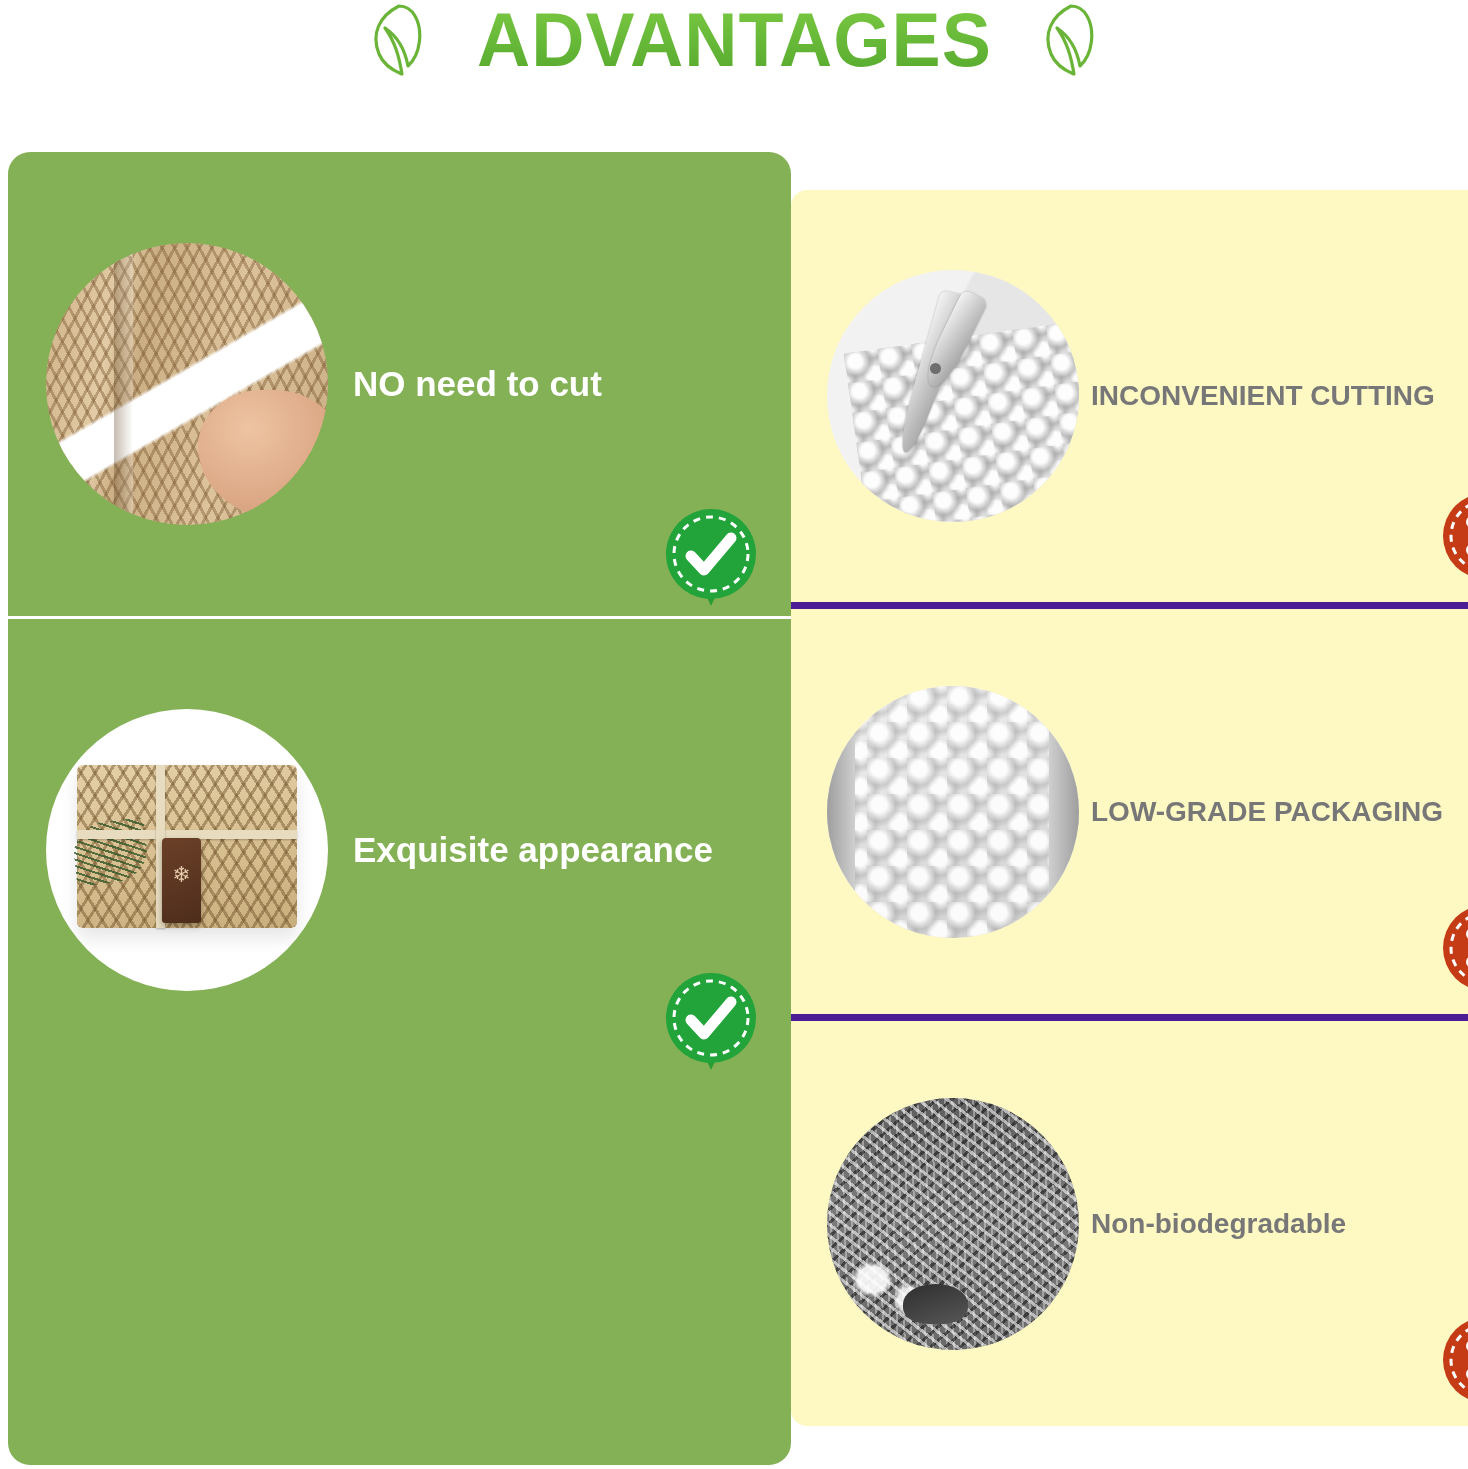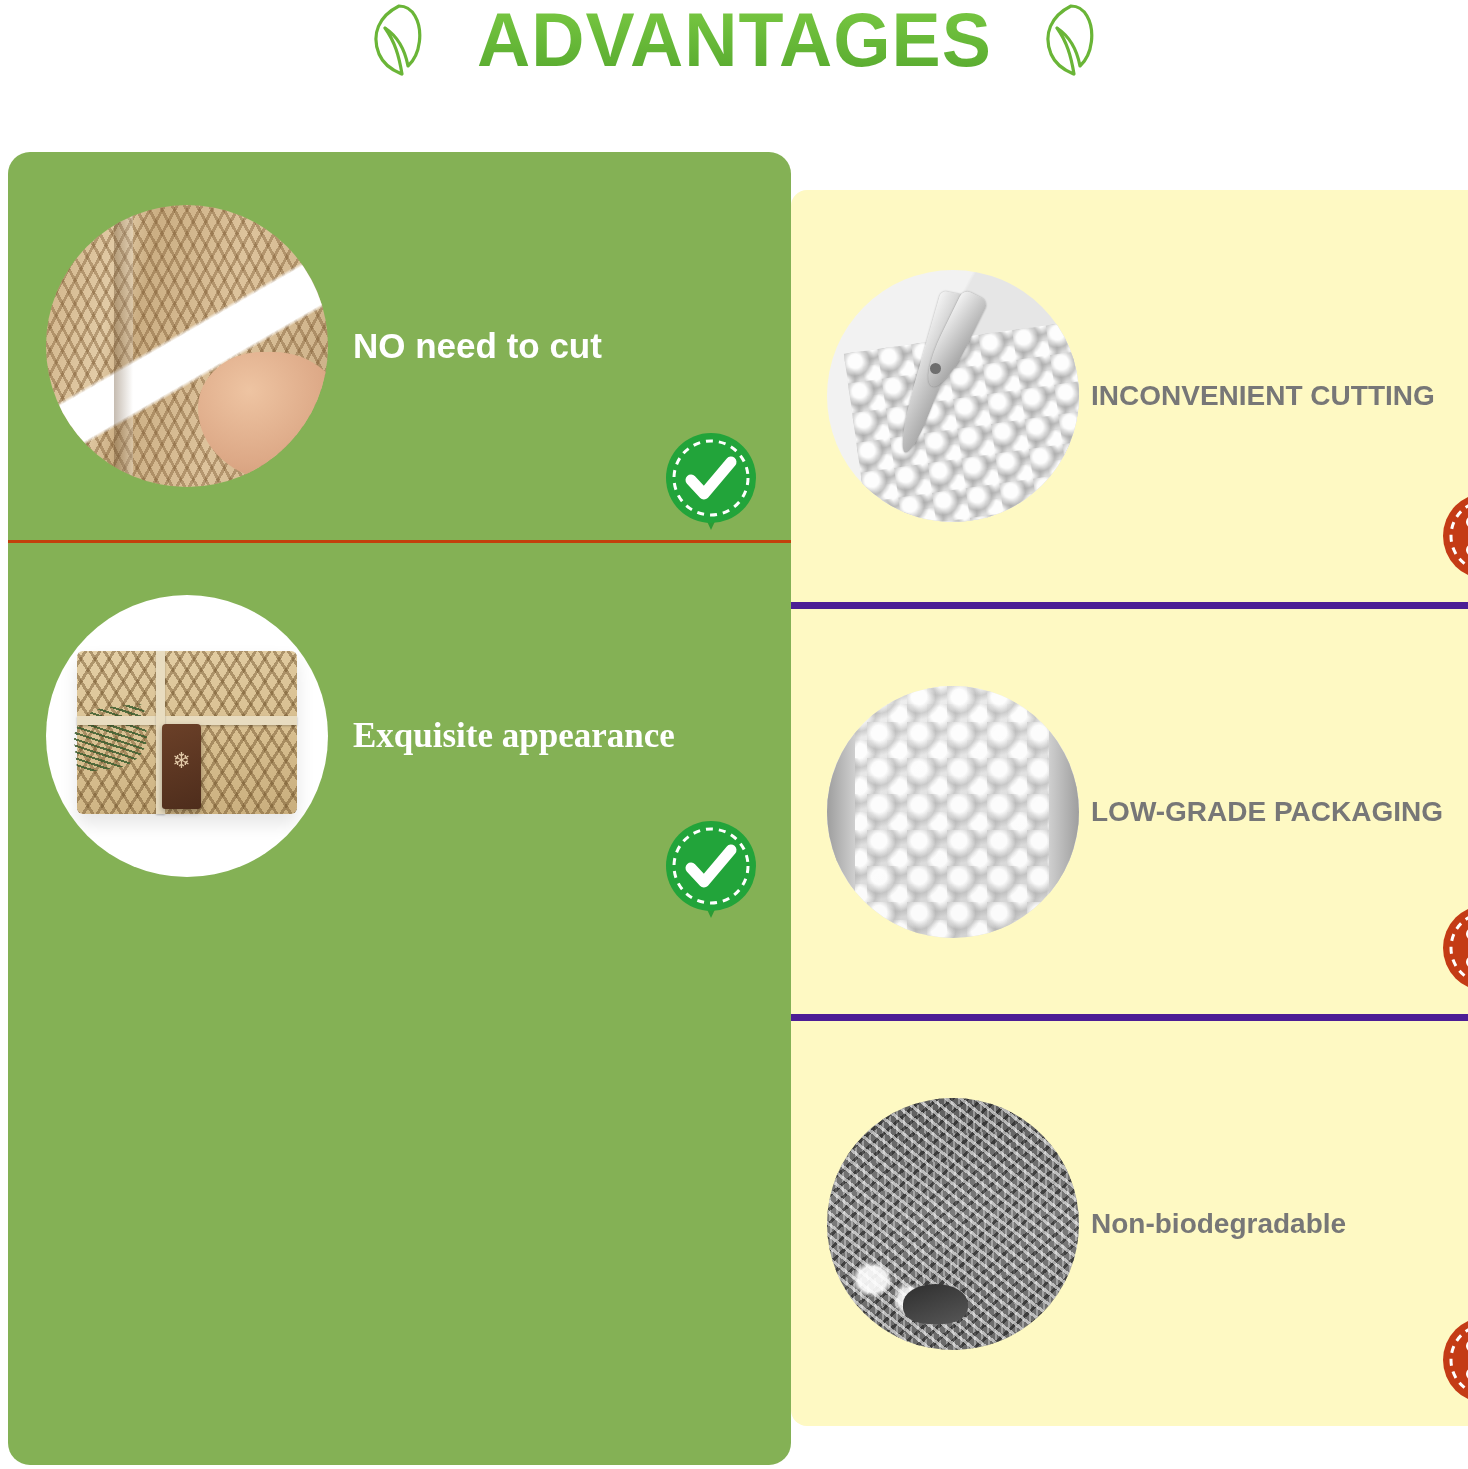--- a/index.html
+++ b/index.html
@@ -78,24 +78,24 @@
     border-radius: 16px;
     overflow: hidden;
     box-sizing: border-box;
   }
 
   
   .row {
     position: relative;
     box-sizing: border-box;
   }
-  .panel-good .row { height: 388px; }
+  .panel-good .row { height: 464px; }
   .panel-bad  .row { height: 412px; }
 
-  .panel-good .row + .row { border-top: 3px solid #c2410c; font-family: Liberation Serif, serif; }
+  .panel-good .row + .row { border-top: 3px solid #ffffff; }
   .panel-bad  .row + .row { border-top: 7px solid #4c1d95; }
 
   
   .photo {
     position: absolute;
     border-radius: 50%;
     overflow: hidden;
   }
   .panel-good .photo {
     left: 38px;

